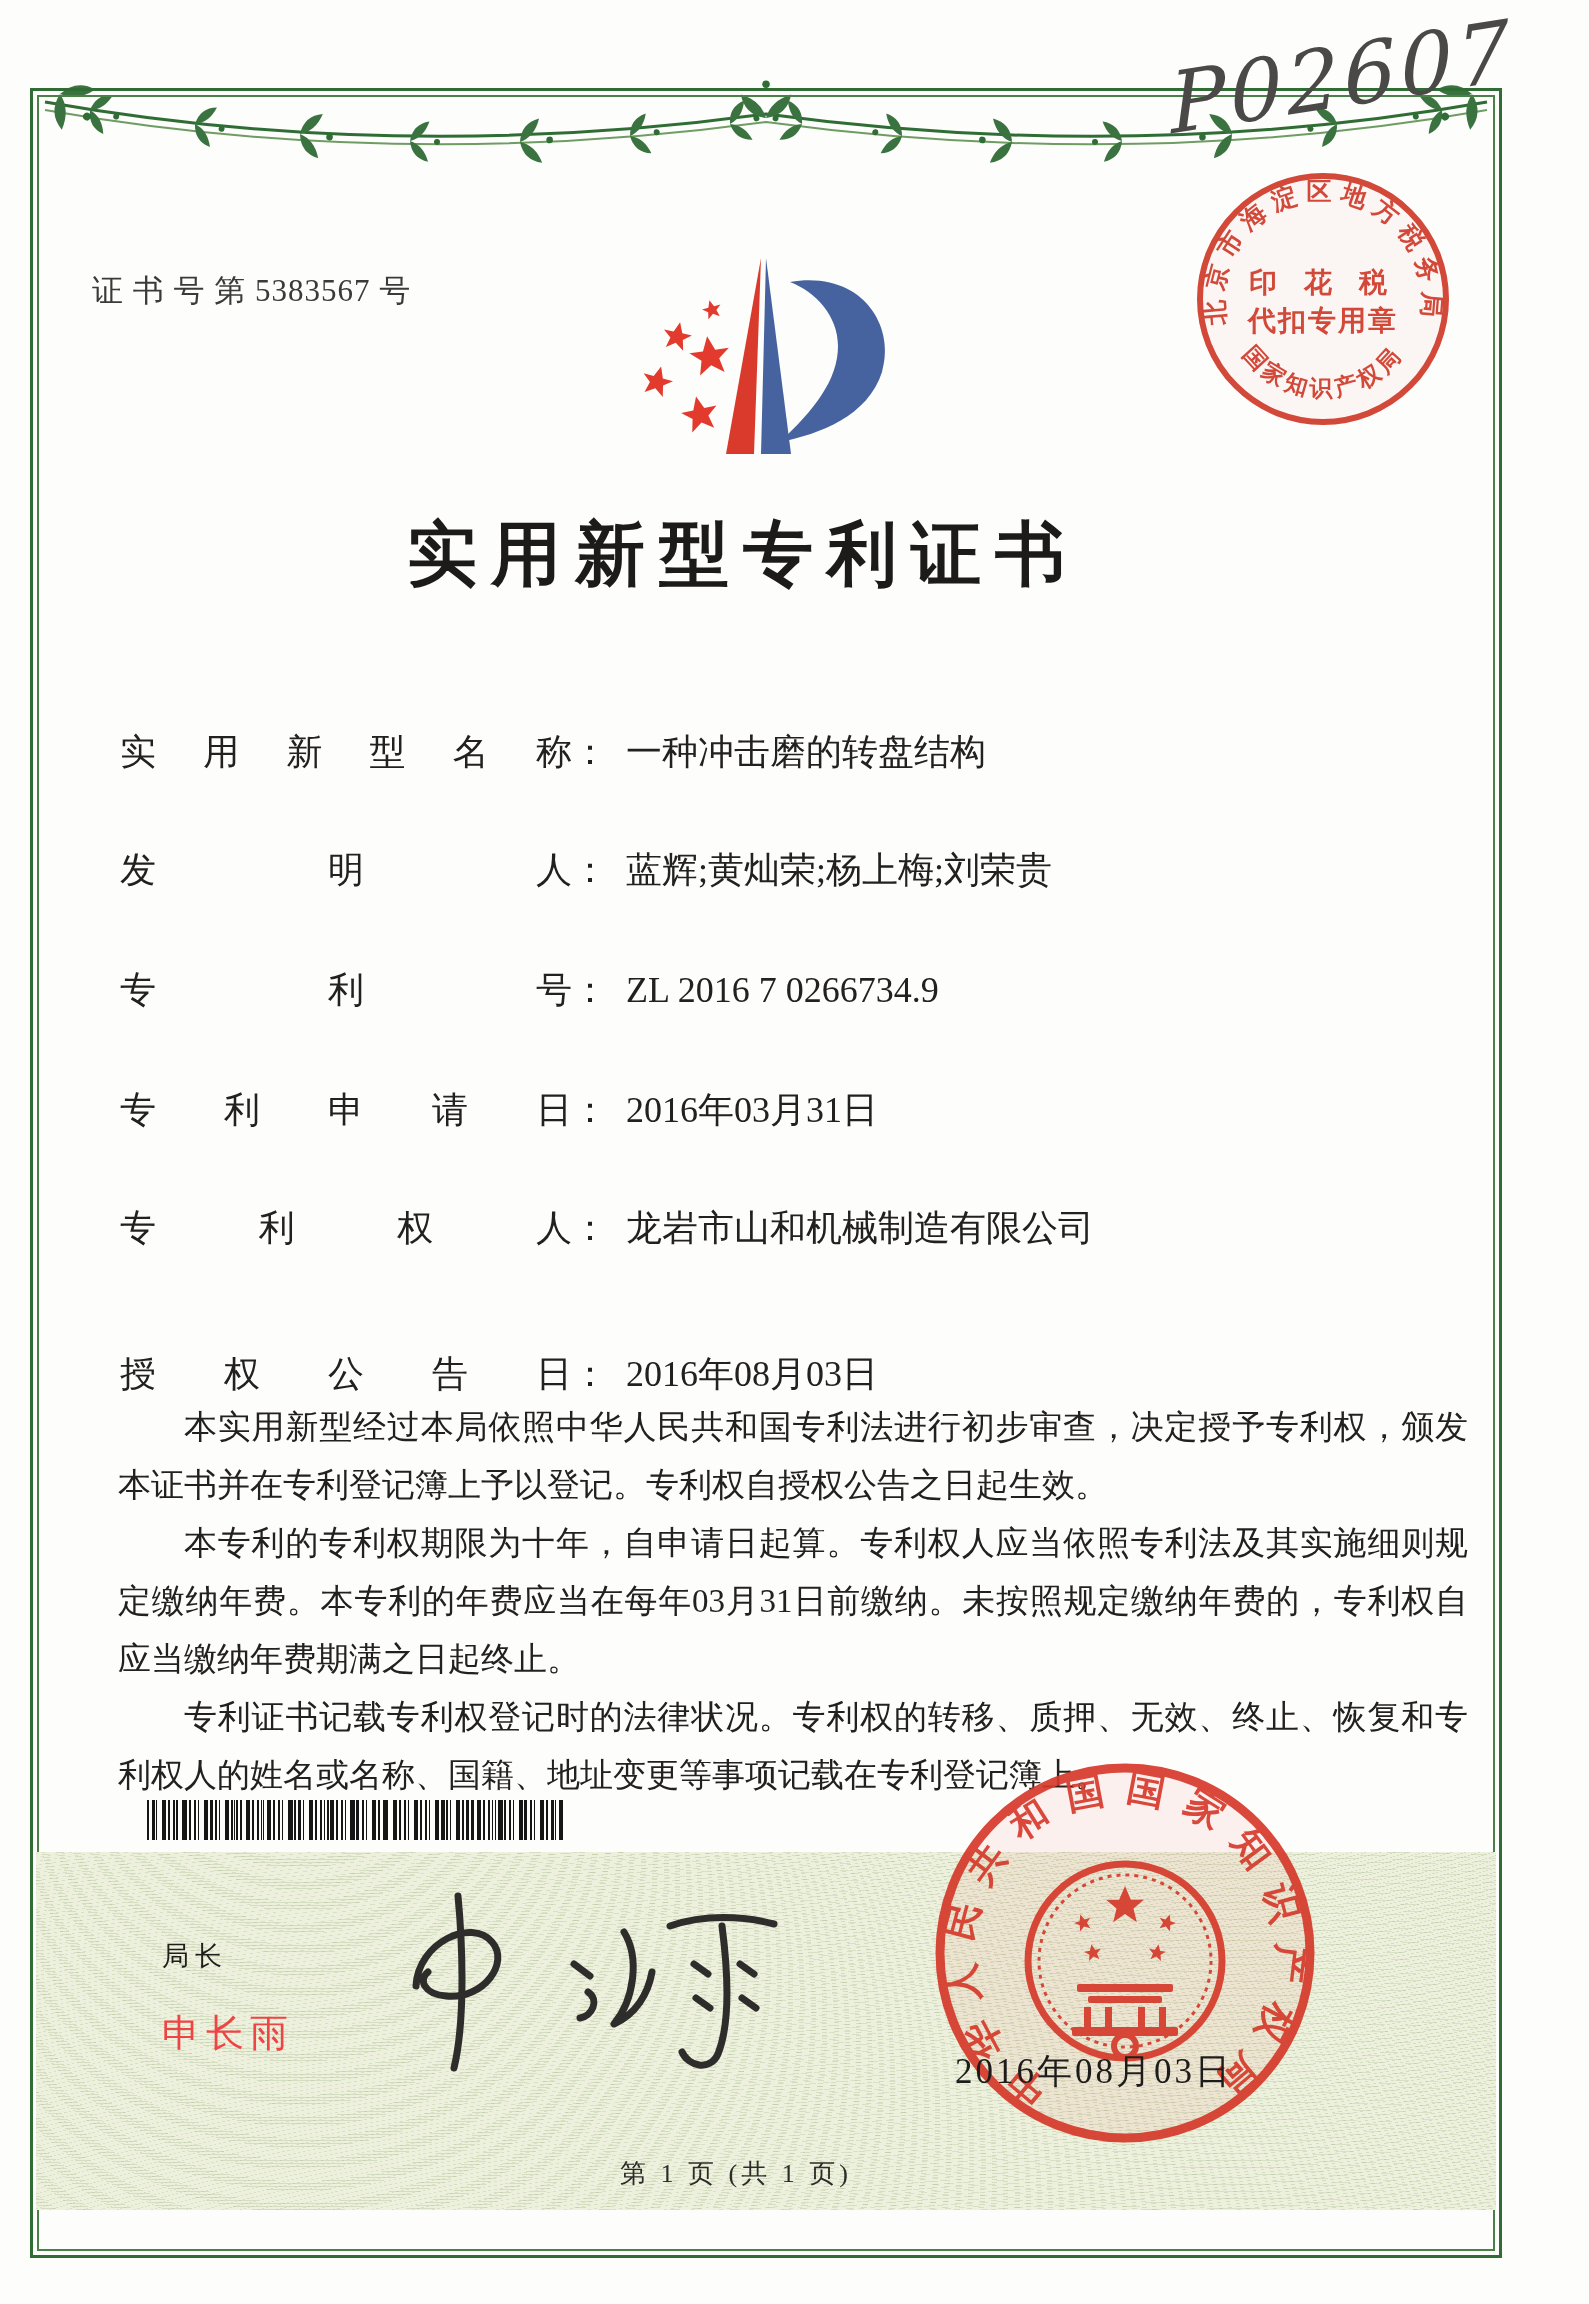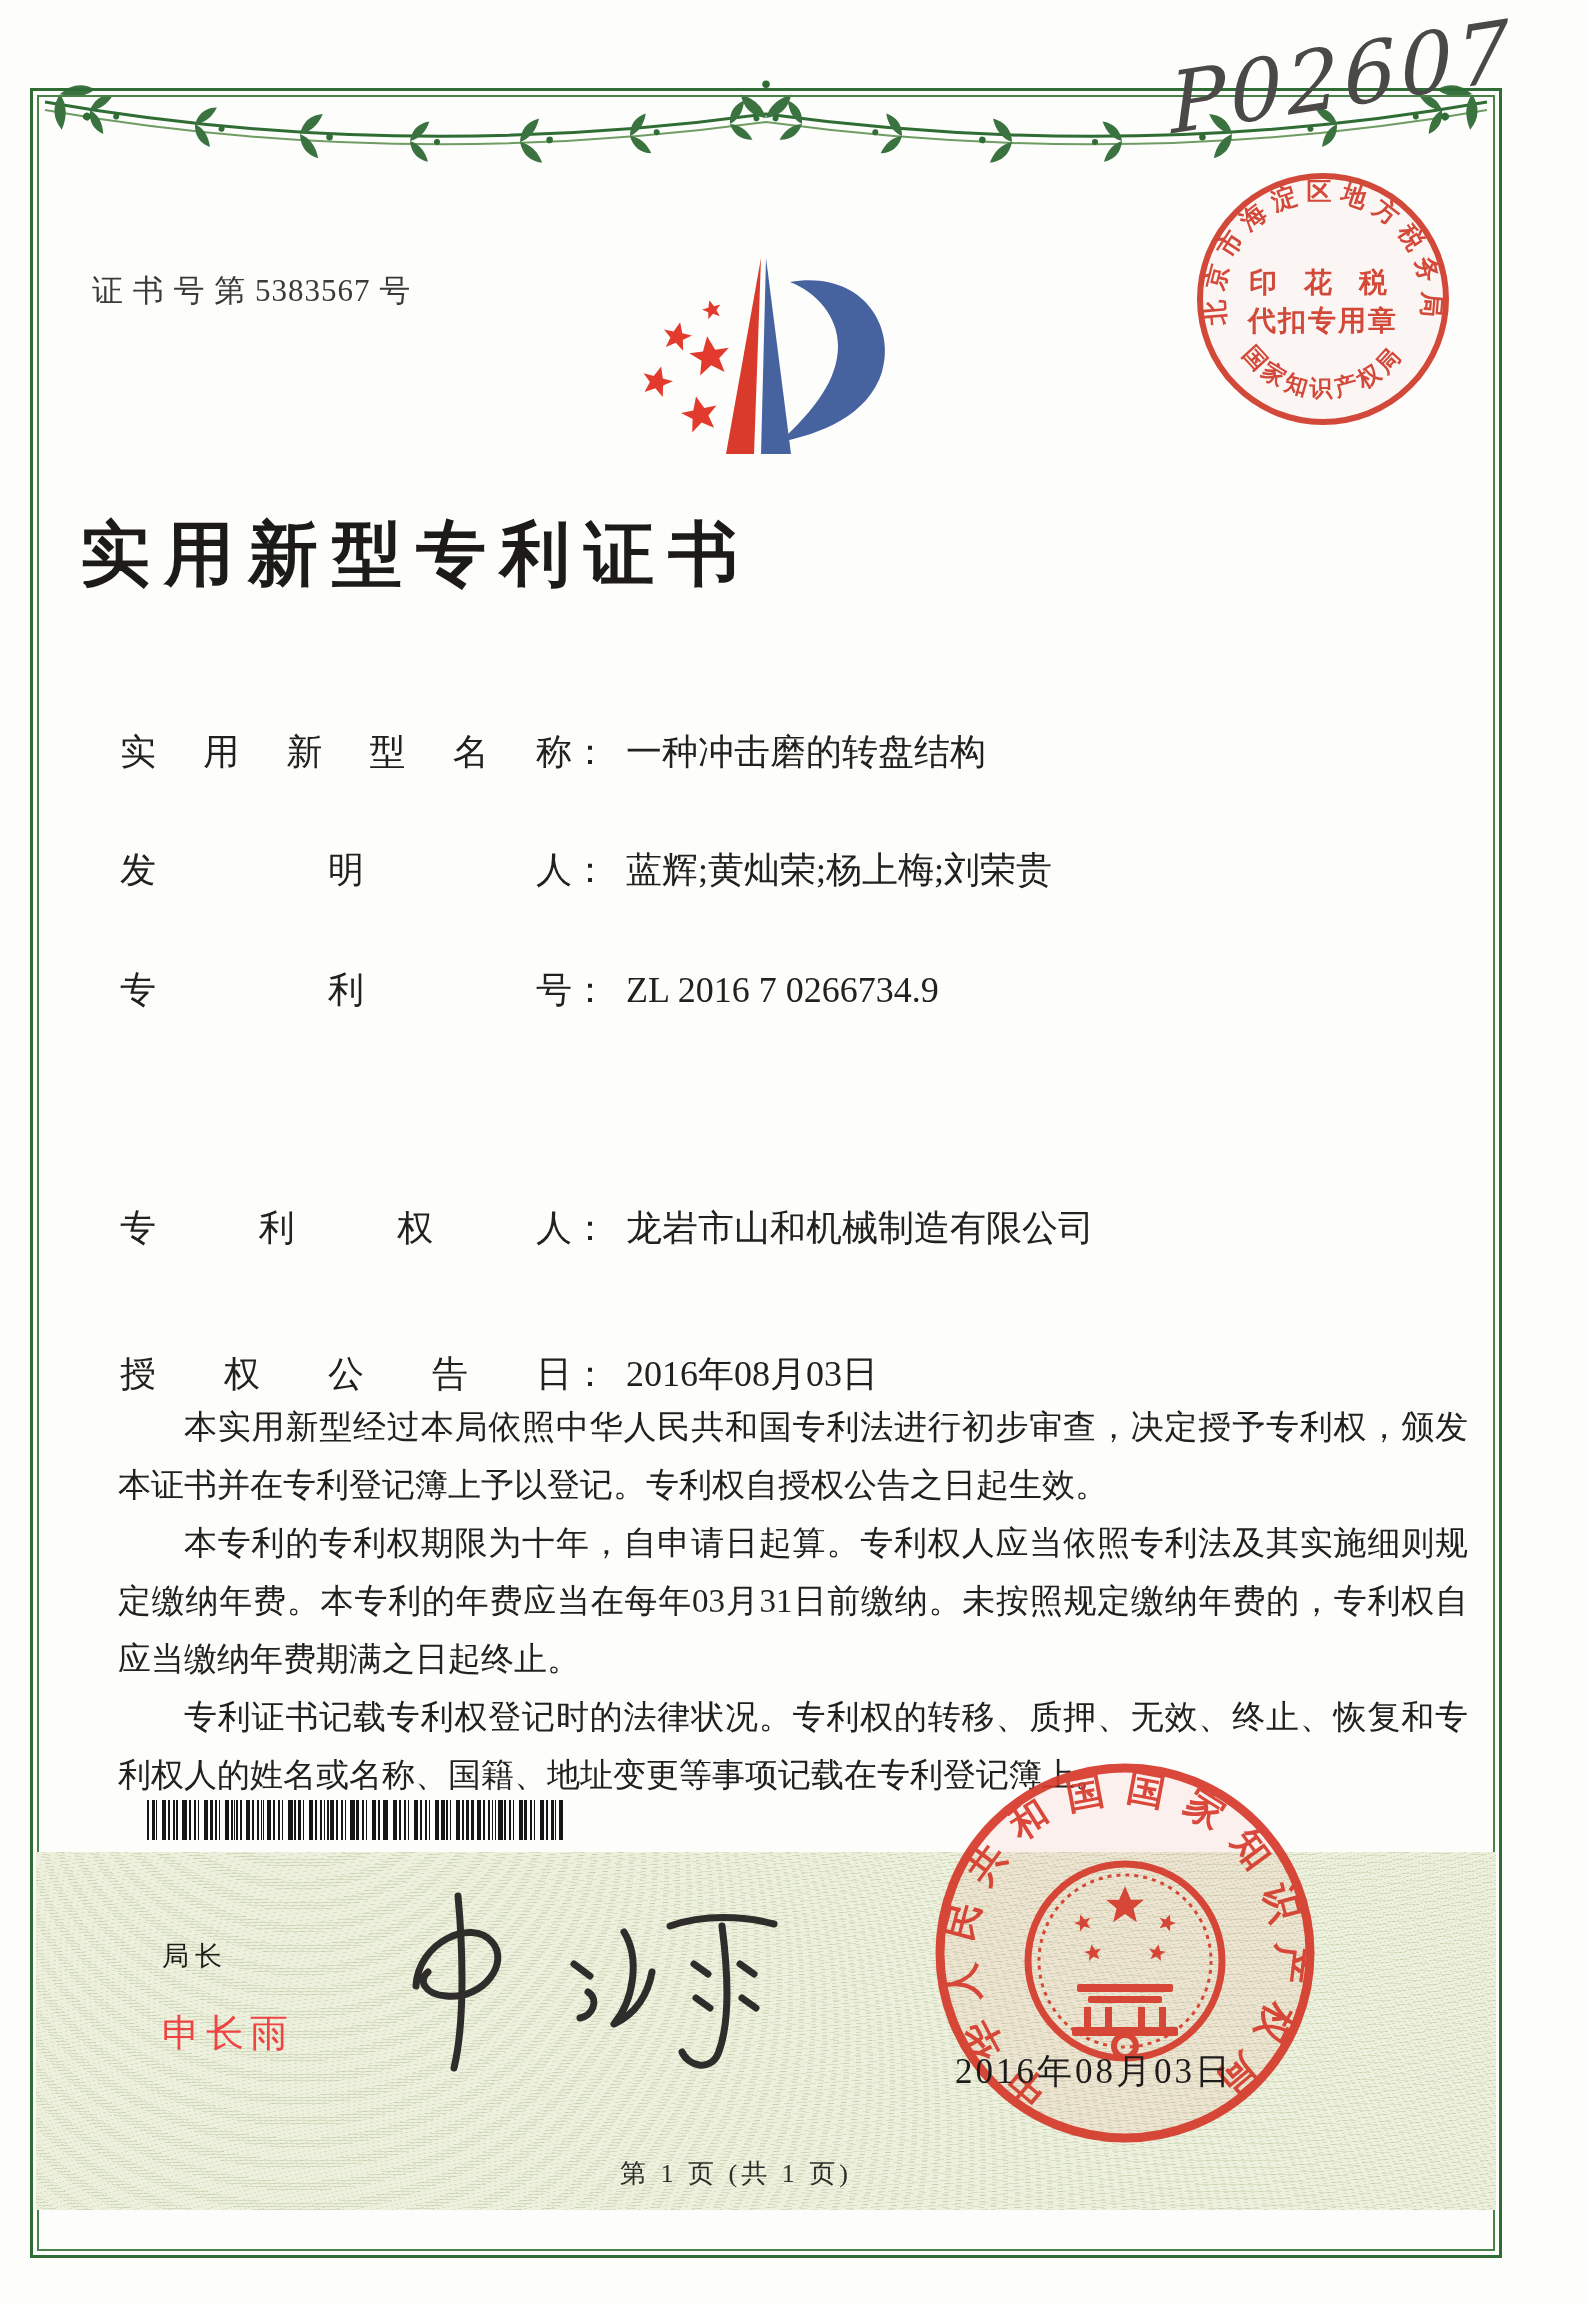--- a/index.html
+++ b/index.html
@@ -17,21 +17,21 @@
   .annotation{left:1168px;top:28px;font-size:84px;font-style:italic;color:#4a4947;
               transform:rotate(-9deg) skewX(-6deg);letter-spacing:4px;font-family:"DejaVu Serif",serif;}
 
   .taxstamp{left:1192px;top:168px;width:262px;height:262px;opacity:.93;}
   .taxstamp text{font-family:"Liberation Serif",serif;fill:#cf3b2b;font-weight:bold;}
 
   .certno{left:92px;top:270px;font-size:31px;color:#3a3a38;letter-spacing:1px;}
 
   .logo{left:600px;top:232px;width:320px;height:238px;}
 
-  .title{left:66px;top:508px;width:1340px;font-size:70px;font-weight:bold;
+  .title{left:66px;top:508px;width:1340px;text-align:center;font-size:70px;font-weight:bold;
          letter-spacing:14px;text-indent:14px;color:#1c1b19;}
 
   .field{left:120px;font-size:36px;white-space:nowrap;}
   .flabel{display:inline-block;width:452px;text-align:justify;text-align-last:justify;}
   .fvalue{margin-left:18px;}
   .f1{top:728px;} .f2{top:846px;} .f3{top:966px;} .f4{top:1086px;} .f5{top:1204px;} .f6{top:1320px;margin-top:30px;}
 
   .bodytext{left:118px;top:1398px;width:1350px;font-size:33px;line-height:58px;text-align:justify;}
   .bodytext p{margin:0;text-indent:2em;}
 
@@ -128,20 +128,23 @@
   <div class="abs title">实用新型专利证书</div>
 
   <div class="abs field f1">
     <span class="flabel">实用新型名称</span><span>：</span><span class="fvalue">一种冲击磨的转盘结构</span>
   </div>
   <div class="abs field f2">
     <span class="flabel">发明人</span><span>：</span><span class="fvalue">蓝辉;黄灿荣;杨上梅;刘荣贵</span>
   </div>
   <div class="abs field f3">
     <span class="flabel">专利号</span><span>：</span><span class="fvalue">ZL 2016 7 0266734.9</span>
+  </div>
+  <div class="abs field f4">
+    <span class="flabel">专利申请日</span><span>：</span><span class="fvalue">2016年03月31日</span>
   </div>
   <div class="abs field f5">
     <span class="flabel">专利权人</span><span>：</span><span class="fvalue">龙岩市山和机械制造有限公司</span>
   </div>
   <div class="abs field f6">
     <span class="flabel">授权公告日</span><span>：</span><span class="fvalue">2016年08月03日</span>
   </div>
 
   <div class="abs bodytext">
     <p>本实用新型经过本局依照中华人民共和国专利法进行初步审查，决定授予专利权，颁发本证书并在专利登记簿上予以登记。专利权自授权公告之日起生效。</p>

